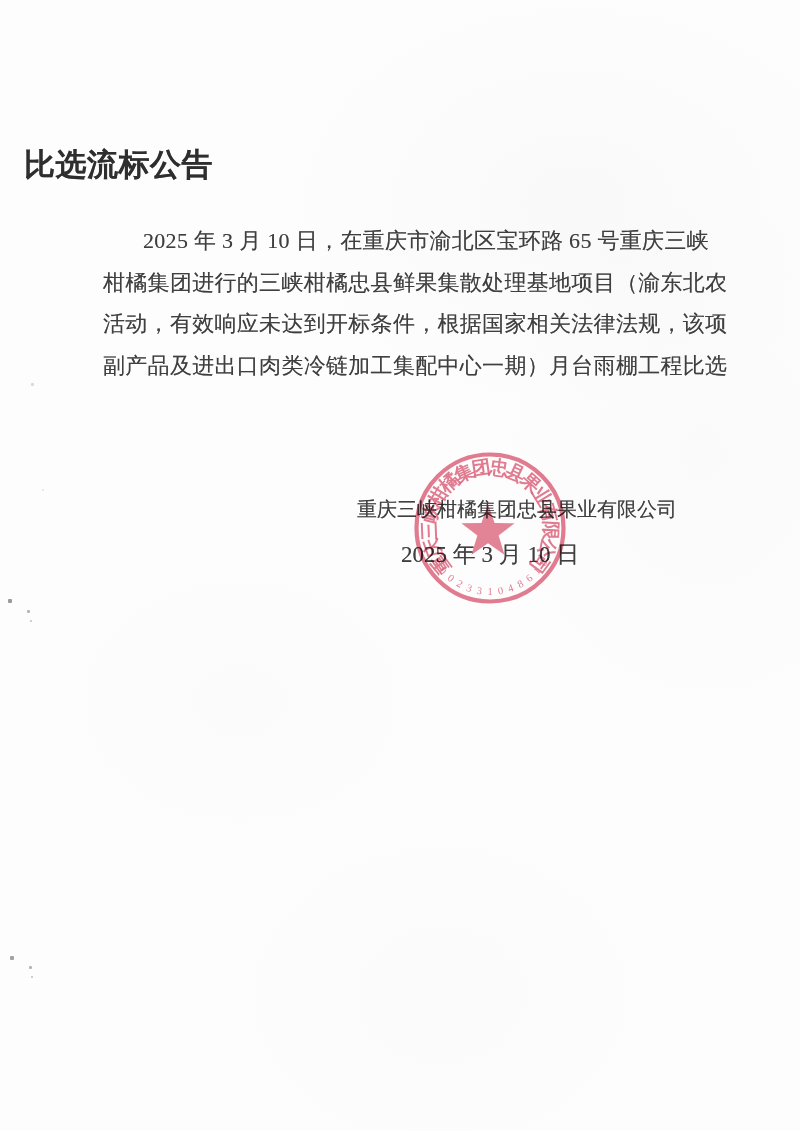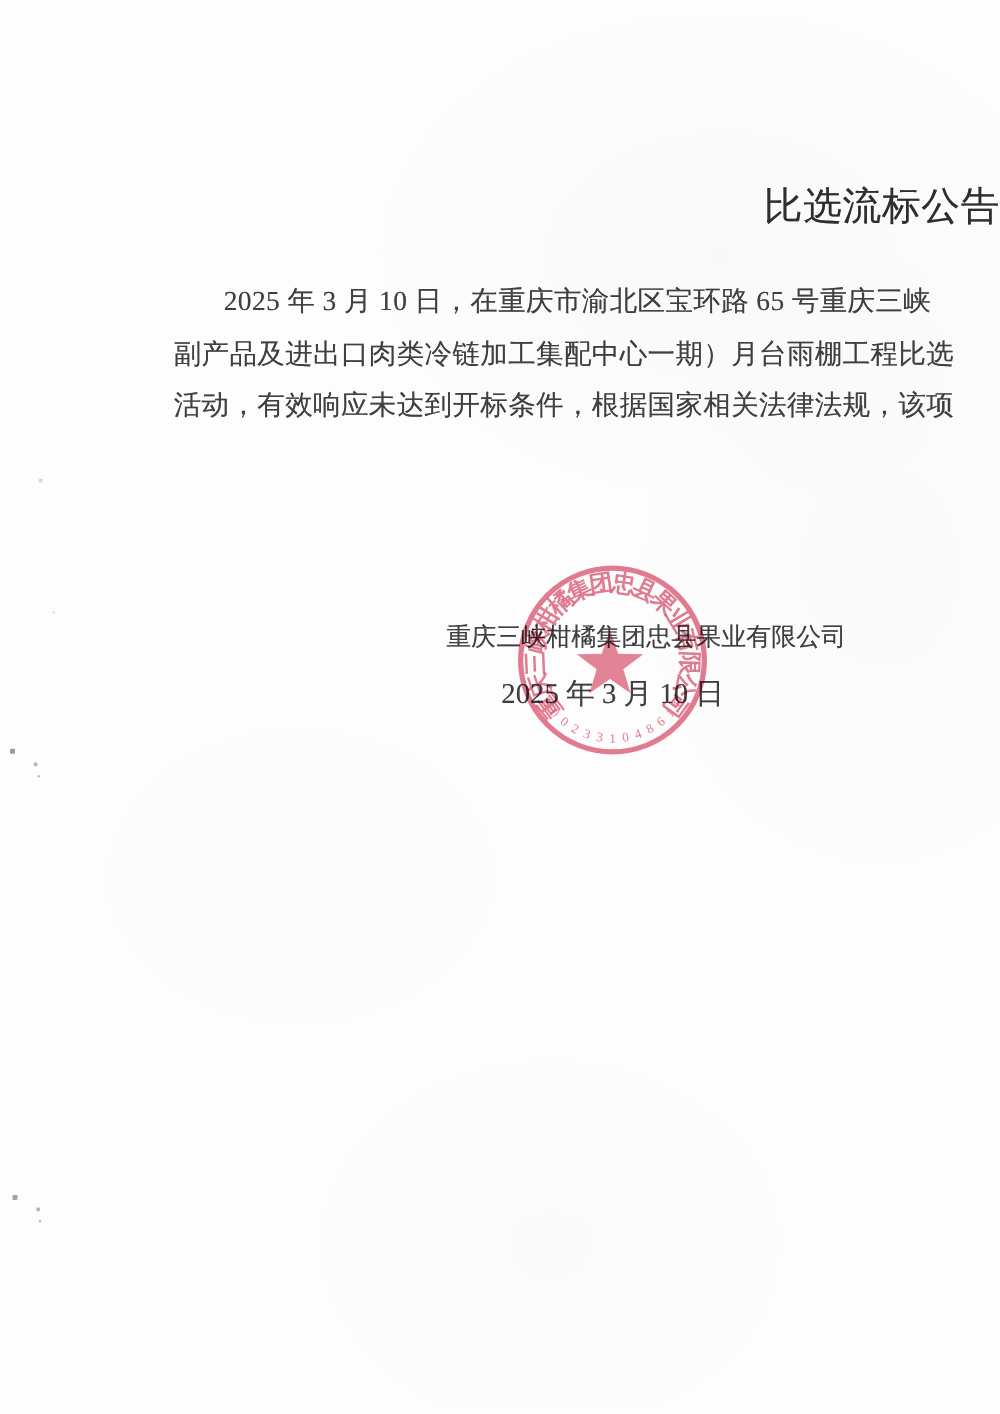--- a/index.html
+++ b/index.html
@@ -18,42 +18,41 @@
       radial-gradient(420px 300px at 72% 18%, rgba(120,120,120,0.03), rgba(0,0,0,0) 70%),
       radial-gradient(300px 380px at 88% 40%, rgba(120,120,120,0.025), rgba(0,0,0,0) 70%),
       radial-gradient(260px 200px at 30% 62%, rgba(120,120,120,0.015), rgba(0,0,0,0) 70%),
       radial-gradient(300px 240px at 55% 88%, rgba(120,120,120,0.018), rgba(0,0,0,0) 70%);
     pointer-events:none;
   }
   .doc-title{
     position:absolute;
     left:0;right:0;top:144px;
     margin:0;
-    padding-left:10px;
-    text-align:right;
+    padding-left:24px;
+    text-align:left;
     font-size:31px;
-    font-weight:normal;
+    font-weight:bold;
     color:#2e2e2e;
     letter-spacing:0.5px;
     text-shadow:0 0 0.5px rgba(40,40,40,0.55);
   }
   .doc-body{
     position:absolute;
     left:103px;top:220px;
     width:610px;
     color:#3f3f3f;
   }
   .body-line{
     height:41.6px;
     line-height:41.6px;
     font-size:22px;
     letter-spacing:0.3px;
     white-space:nowrap;
     text-shadow:0 0 0.3px rgba(60,60,60,0.5);
-    margin-left:36px;
   }
   .body-line.indent{padding-left:40px;}
   .sig-company{
     position:absolute;
     left:357px;top:496px;
     font-size:20px;
     letter-spacing:0px;
     color:#3f3f3f;
     white-space:nowrap;
     text-shadow:0 0 0.3px rgba(60,60,60,0.5);
@@ -83,22 +82,23 @@
 </style>
 </head>
 <body>
 
 <div class="page">
 
   <h1 class="doc-title">比选流标公告</h1>
 
   <div class="doc-body" id="doc-body">
       <div class="body-line indent">2025 年 3 月 10 日，在重庆市渝北区宝环路 65 号重庆三峡</div>
+      <div class="body-line">柑橘集团进行的三峡柑橘忠县鲜果集散处理基地项目（渝东北农</div>
+      <div class="body-line">活动，有效响应未达到开标条件，根据国家相关法律法规，该项</div>
       <div class="body-line">副产品及进出口肉类冷链加工集配中心一期）月台雨棚工程比选</div>
-      <div class="body-line">活动，有效响应未达到开标条件，根据国家相关法律法规，该项</div>
     </div>
 
   <div class="sig-company">重庆三峡柑橘集团忠县果业有限公司</div>
   <div class="sig-date">2025 年 3 月 10 日</div>
 
   <svg class="seal" id="company-seal" viewBox="0 0 156 156" xmlns="http://www.w3.org/2000/svg">
       <circle cx="78" cy="78" r="73.5" fill="none" stroke="#d9546f" stroke-width="4.2" opacity="0.85"></circle>
       <polygon points="76.00,54.00 82.58,72.94 102.63,73.35 86.65,85.46 92.46,104.65 76.00,93.20 59.54,104.65 65.35,85.46 49.37,73.35 69.42,72.94" fill="#d9546f" fill-opacity="0.8"></polygon>
       <text transform="translate(28.65,113.85) rotate(-126.00)" font-size="19" font-weight="bold" fill="#d9546f" fill-opacity="0.85" text-anchor="middle" dominant-baseline="central" font-family="&quot;Liberation Serif&quot;,&quot;DejaVu Serif&quot;,serif">重</text>
       <text transform="translate(20.39,98.06) rotate(-109.20)" font-size="19" font-weight="bold" fill="#d9546f" fill-opacity="0.85" text-anchor="middle" dominant-baseline="central" font-family="&quot;Liberation Serif&quot;,&quot;DejaVu Serif&quot;,serif">庆</text>

